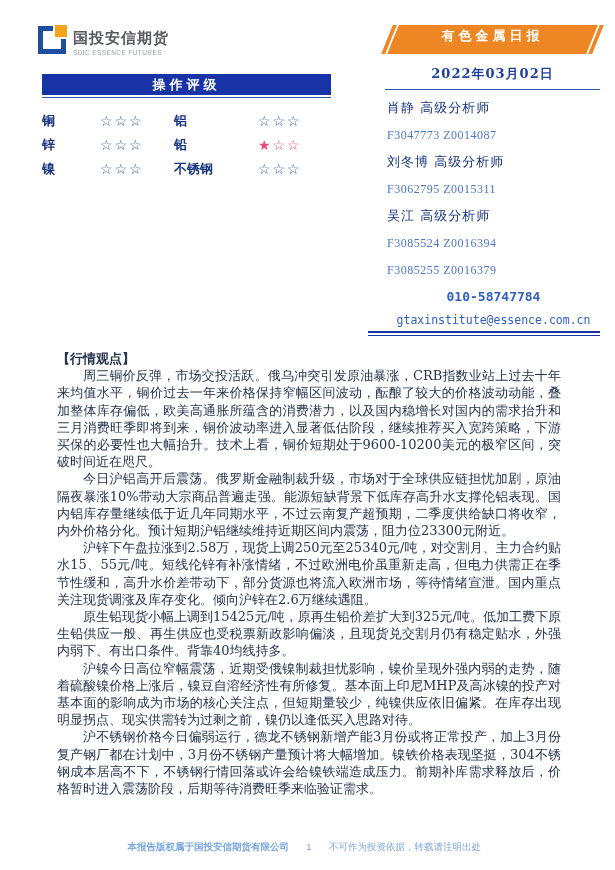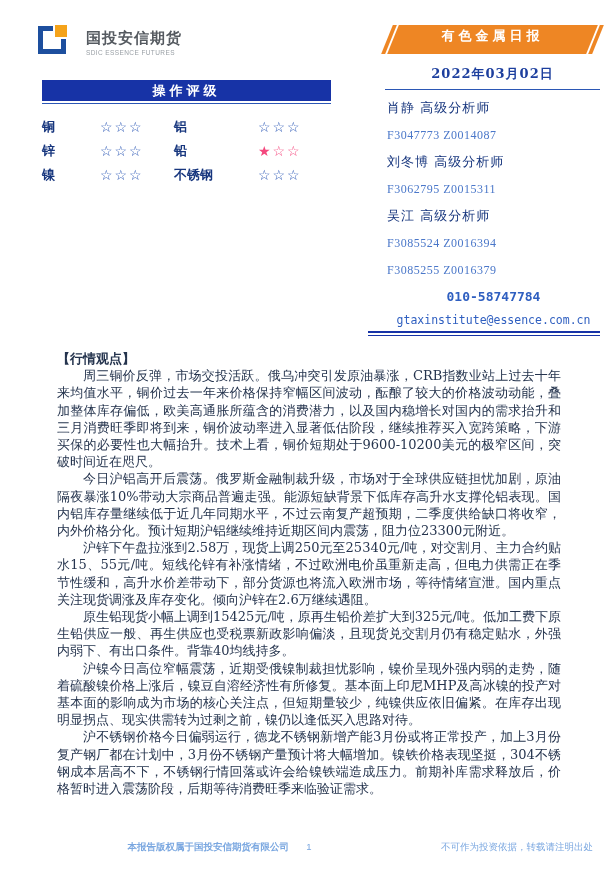--- a/index.html
+++ b/index.html
@@ -4,31 +4,31 @@
 <style>
   * { margin:0; padding:0; box-sizing:border-box; }
   html,body { background:#e8e8e8; }
   .page {
     position:relative; width:615px; height:870px; margin:0 auto;
     background:#ffffff; overflow:hidden;
     font-family:"DejaVu Serif","Liberation Serif",serif;
   }
 
   
-  .logo { position:absolute; left:38px; top:26px; display:flex; align-items:flex-start; gap:20px; }
+  .logo { position:absolute; left:38px; top:26px; display:flex; align-items:flex-start; gap:7px; }
   .logo-mark { position:relative; width:28px; height:28px; }
   .lm-blue   { position:absolute; inset:0; border:5px solid #1d4f9e; }
   .lm-cut    { position:absolute; top:-3px; right:-3px; width:16px; height:16px; background:#ffffff; }
   .lm-orange { position:absolute; top:-1px; right:-1px; width:12px; height:12px; background:#f5a31a; }
   .logo-text { padding-top:3px; }
   .logo-cn { font-family:"Liberation Sans",sans-serif; font-size:15px; font-weight:bold; color:#555a60; letter-spacing:1px; }
   .logo-en { font-family:"Liberation Sans",sans-serif; font-size:6.5px; color:#9aa0a6; letter-spacing:0.4px; margin-top:1px; }
 
   
-  .ratings { position:absolute; left:42px; top:80px; width:289px; }
+  .ratings { position:absolute; left:42px; top:74px; width:289px; }
   .ratings-bar {
     height:21px; background:#1733a6; color:#ffffff; text-align:center;
     font-size:13px; font-weight:bold; letter-spacing:4px; line-height:21px;
   }
   .ratings-rule { height:1px; background:#2b57b5; margin-top:2px; }
   .ratings-grid { margin-top:11px; }
   .rating-row { display:grid; grid-template-columns:58px 74px 84px 73px; align-items:center; height:24px; }
   .metal { font-size:13px; font-weight:bold; color:#17367e; }
   .stars { font-family:"DejaVu Sans",sans-serif; font-size:14px; font-weight:bold; color:#2b57b5; letter-spacing:2px; }
   .stars.pink { color:#f4487e; }
@@ -56,21 +56,21 @@
   
   .report-body { position:absolute; left:57px; top:350px; width:504px; color:#25344e; }
   .section-title { font-size:13px; font-weight:bold; line-height:17.2px; }
   .report-body p.para { font-size:13px; line-height:17.2px; text-align:justify; text-indent:2em; }
 
   
   .footer { position:absolute; left:25px; right:22px; bottom:16px; display:flex; align-items:baseline;
     font-size:9.5px; color:#7aa7e0; font-family:"Liberation Sans",sans-serif; }
   .footer .f-left  { flex:1; text-align:right;font-weight:bold; }
   .footer .f-page  { width:40px; text-align:center; }
-  .footer .f-right { flex:1; text-align:right; }
+  .footer .f-right { flex:1; text-align:left; }
 </style>
 </head>
 <body>
 
 <div class="page">
 
   <div class="logo">
     <div class="logo-mark">
       <div class="lm-blue"></div>
       <div class="lm-cut"></div>

